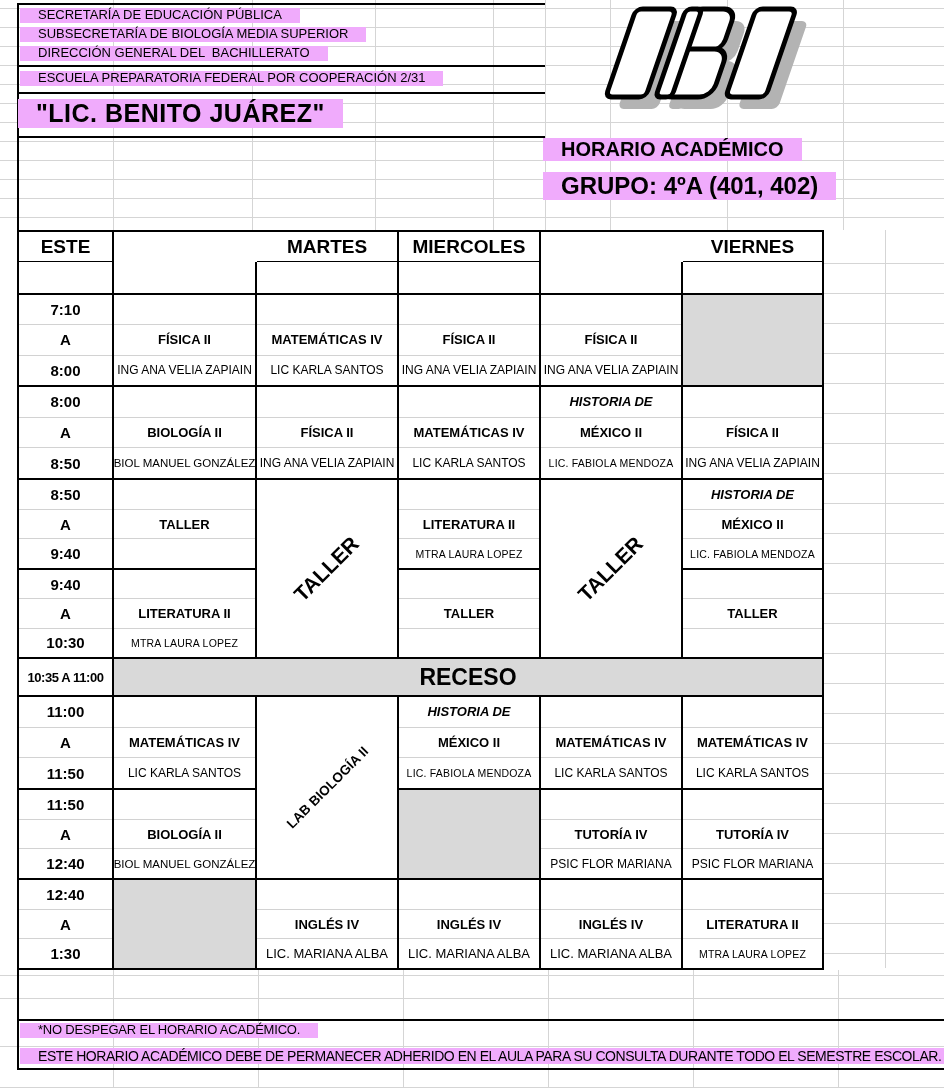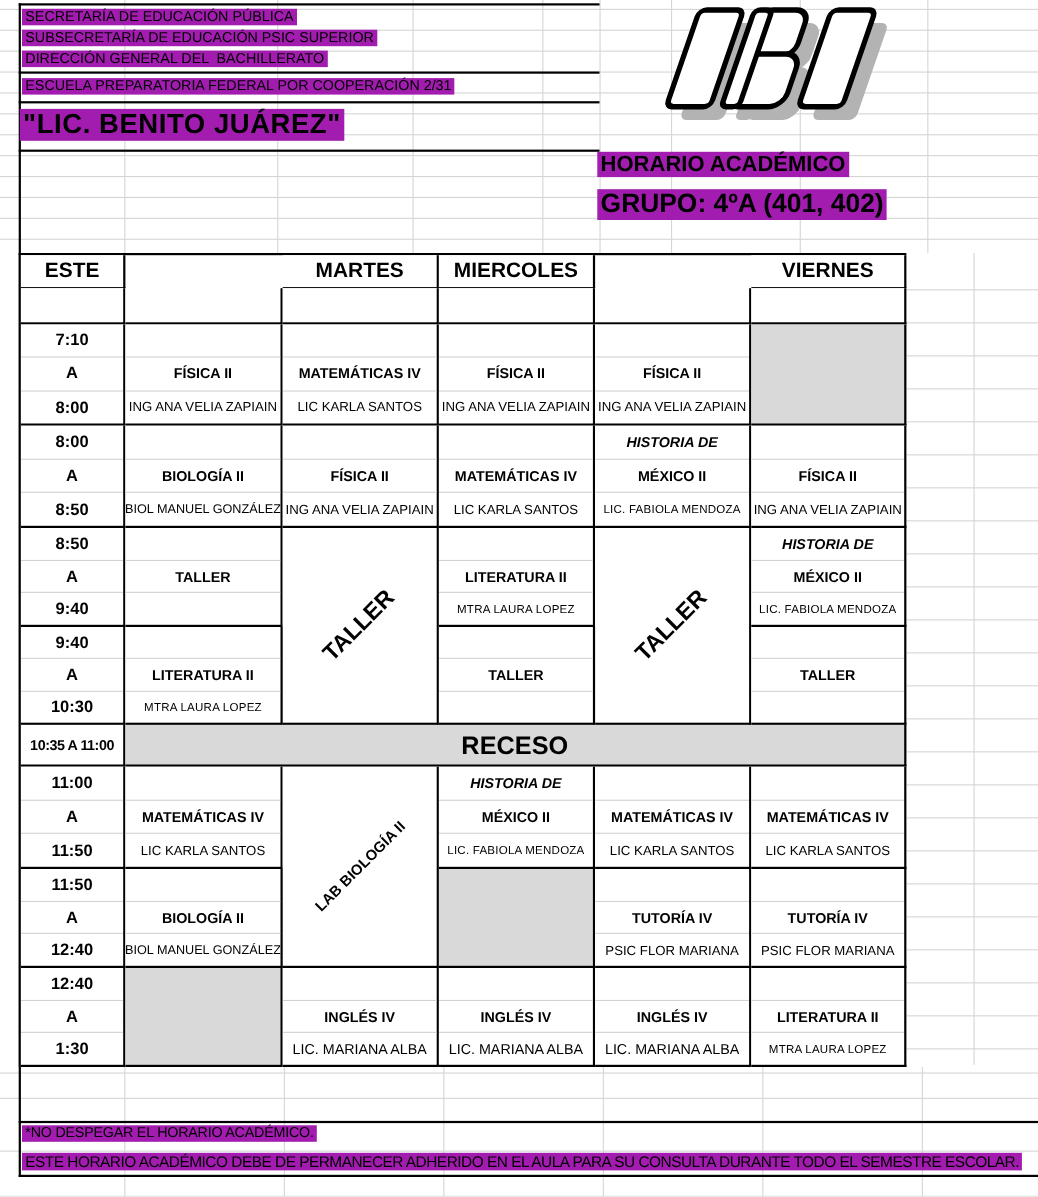--- a/index.html
+++ b/index.html
@@ -1,21 +1,21 @@
 <!DOCTYPE html>
 <html><head>
 <meta charset="utf-8">
 <style>
   html,body{margin:0;padding:0;background:#f2f2f2;}
   #canvas{
     position:relative;width:944px;height:1088px;background:#fff;
     font-family:"Liberation Sans",sans-serif;color:#000;overflow:hidden;
   }
   .gl{position:absolute;}
-  .abs-txt{position:absolute;background:#a21caf;padding:0 3px;white-space:pre;line-height:1.15;}
+  .abs-txt{position:absolute;background:#f0abfc;padding:0 18px;white-space:pre;line-height:1.15;}
   .inst{font-size:13px;}
   #school-line{font-size:13px;}
   #school-name{font-size:25px;font-weight:bold;letter-spacing:0.5px;}
   #doc-title{font-size:20px;font-weight:bold;}
   #group-title{font-size:24px;font-weight:bold;}
   #fn1{font-size:13px;letter-spacing:-0.2px;}
   #fn2{font-size:14px;letter-spacing:-0.45px;}
 
   #schedule{
     position:absolute;left:17px;top:230px;background:#fff;
@@ -109,21 +109,21 @@
       <div class="gl" style="left: 17px; top: 3px; width: 528px; height: 2px; background: rgb(0, 0, 0);"></div>
       <div class="gl" style="left: 17px; top: 65px; width: 528px; height: 2px; background: rgb(0, 0, 0);"></div>
       <div class="gl" style="left: 17px; top: 92px; width: 528px; height: 2px; background: rgb(0, 0, 0);"></div>
       <div class="gl" style="left: 17px; top: 136px; width: 528px; height: 2px; background: rgb(0, 0, 0);"></div>
       <div class="gl" style="left: 17px; top: 1019px; width: 927px; height: 2px; background: rgb(0, 0, 0);"></div>
       <div class="gl" style="left: 17px; top: 1068px; width: 927px; height: 2px; background: rgb(0, 0, 0);"></div>
       <div class="gl" style="left: 17px; top: 3px; width: 2px; height: 1067px; background: rgb(0, 0, 0);"></div>
     </div>
 
   <div class="abs-txt inst" style="left:20px;top:8px;">SECRETARÍA DE EDUCACIÓN PÚBLICA</div>
-  <div class="abs-txt inst" style="left:20px;top:27px;">SUBSECRETARÍA DE EDUCACIÓN PSIC SUPERIOR</div>
+  <div class="abs-txt inst" style="left:20px;top:27px;">SUBSECRETARÍA DE BIOLOGÍA MEDIA SUPERIOR</div>
   <div class="abs-txt inst" style="left:20px;top:46px;">DIRECCIÓN GENERAL DEL  BACHILLERATO</div>
   <div class="abs-txt" id="school-line" style="left:20px;top:71px;">ESCUELA PREPARATORIA FEDERAL POR COOPERACIÓN 2/31</div>
   <div class="abs-txt" id="school-name" style="left:18px;top:99px;">"LIC. BENITO JUÁREZ"</div>
   <div class="abs-txt" id="doc-title" style="left:543px;top:138px;">HORARIO ACADÉMICO</div>
   <div class="abs-txt" id="group-title" style="left:543px;top:172px;">GRUPO: 4ºA (401, 402)</div>
 
   <svg id="logo" width="236" height="116" viewBox="0 0 236 116">
     <g transform="translate(42,16) skewX(-19)" fill="#b3b3b3">
       <rect x="28" y="0" width="40" height="88" rx="6"></rect>
       <rect x="82" y="0" width="46" height="42" rx="12"></rect>

